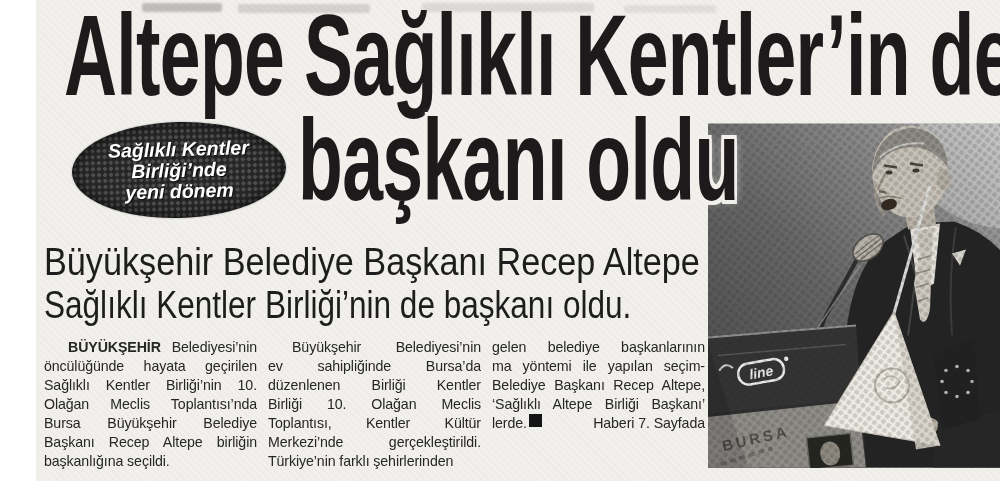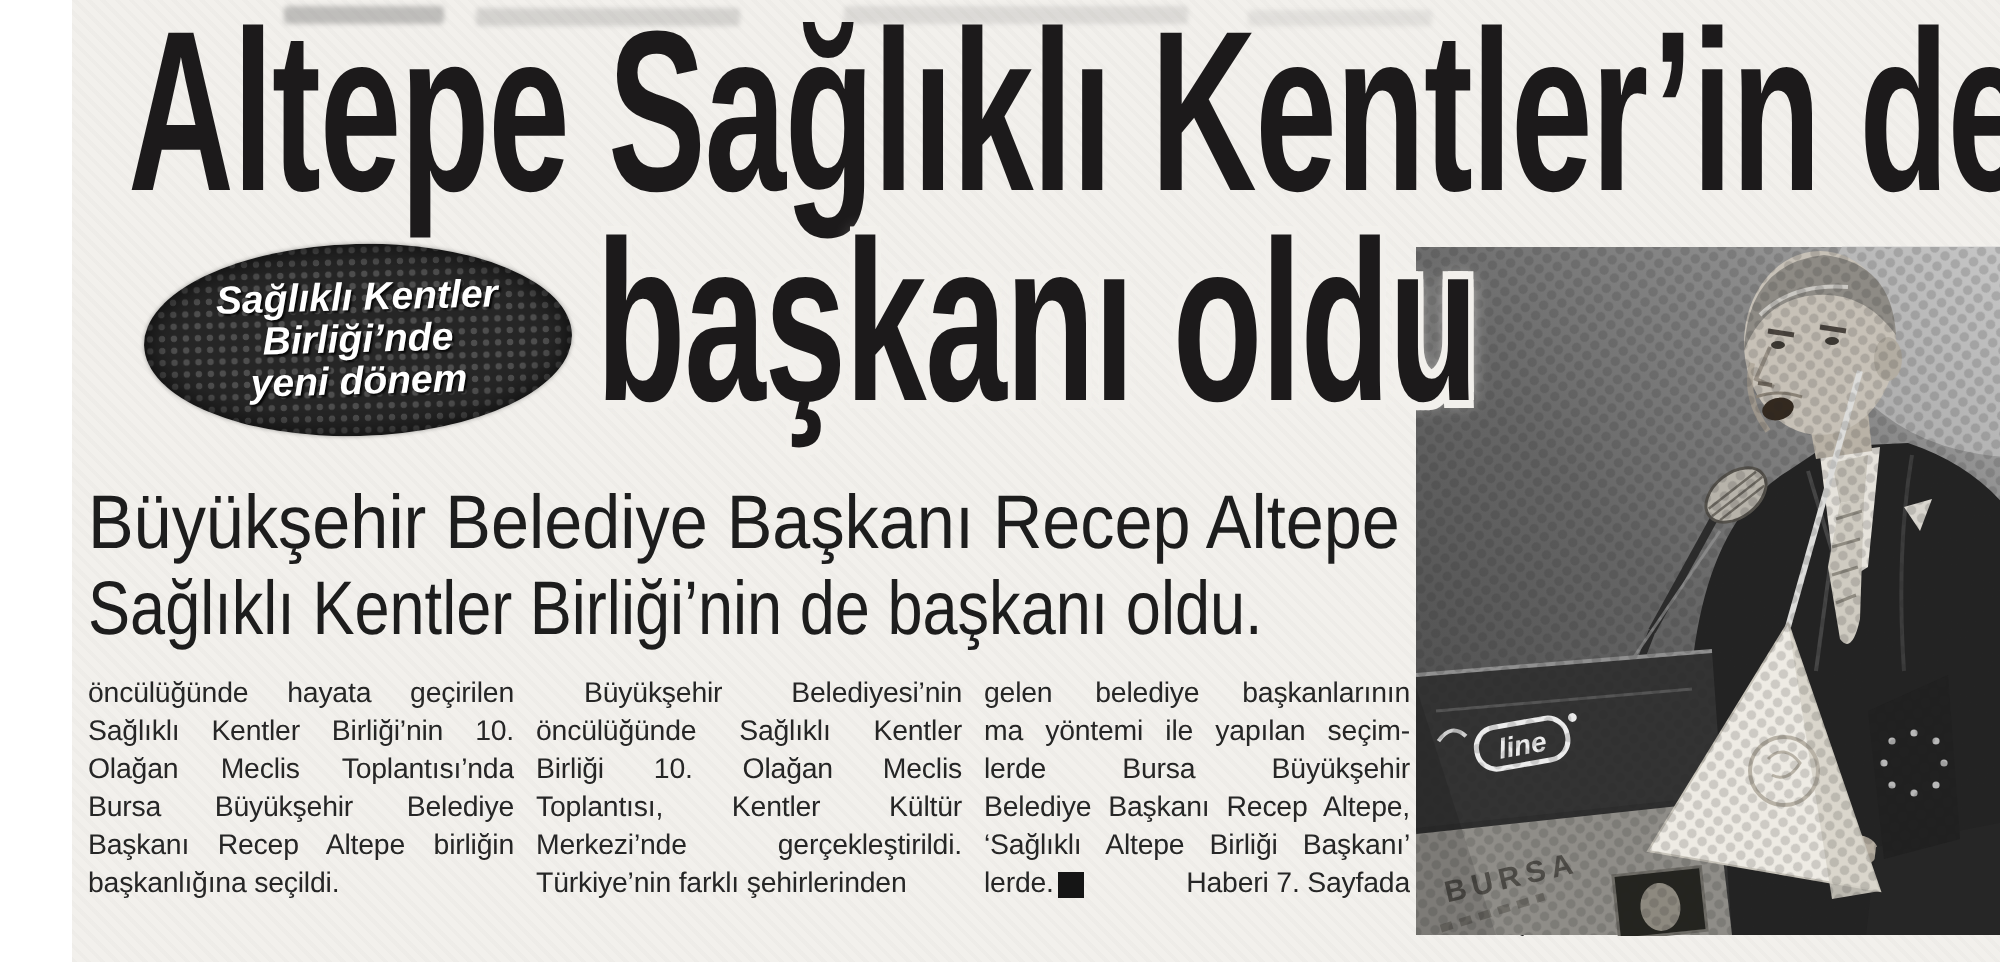--- a/index.html
+++ b/index.html
@@ -53,21 +53,21 @@
   .sub2{top:286px; font-size:38px; transform:scaleX(0.83);}
 
   
   .cols{position:absolute; left:8px; top:338px; width:662px; display:flex; gap:11px; z-index:2;}
   .col{width:213px; font-size:14.2px; line-height:19px; color:#262626; letter-spacing:-0.1px; overflow:hidden;}
   .bline{text-align:justify; text-align-last:justify;}
   .bline.first{text-indent:24px;}
   .bline.plain{text-align-last:left;}
   .lead{font-weight:700;}
   .lastline{display:flex; justify-content:space-between; align-items:center; text-align-last:left;}
-  .ref{display:inline-flex; align-items:center;gap:45px;}
+  .ref{display:inline-flex; gap:45px;}
   .sq{display:inline-block; width:13px; height:13px; background:#151515; margin-right:6px;}
 
   
   .photo{position:absolute; left:672px; top:123px; width:322px; height:345px; z-index:1;}
   .photo svg{display:block; width:100%; height:100%;}
 </style>
 </head>
 <body>
 
 <div class="page">
@@ -188,39 +188,40 @@
       <polygon points="0,344 0,220 40,344" fill="#000000" opacity="0.12"></polygon>
       <rect x="0" y="0" width="322" height="344" fill="url(#ht)" opacity="0.55"></rect>
     </svg>
   </div>
 
   <div class="sub sub1">Büyükşehir Belediye Başkanı Recep Altepe</div>
   <div class="sub sub2">Sağlıklı Kentler Birliği’nin de başkanı oldu.</div>
 
   <div class="cols">
     <div class="col">
+      <div class="bline first"><span class="lead">BÜYÜKŞEHİR</span> <span>Belediyesi’nin</span></div>
       <div class="bline">öncülüğünde hayata geçirilen</div>
       <div class="bline">Sağlıklı Kentler Birliği’nin 10.</div>
       <div class="bline">Olağan Meclis Toplantısı’nda</div>
       <div class="bline">Bursa Büyükşehir Belediye</div>
       <div class="bline">Başkanı Recep Altepe birliğin</div>
       <div class="bline plain">başkanlığına seçildi.</div>
     </div>
     <div class="col">
       <div class="bline first">Büyükşehir Belediyesi’nin</div>
-      <div class="bline">öncülüğünde Sağlıklı Kentler</div>
+      <div class="bline">ev sahipliğinde Bursa’da</div>
+      <div class="bline">düzenlenen Birliği Kentler</div>
       <div class="bline">Birliği 10. Olağan Meclis</div>
       <div class="bline">Toplantısı, Kentler Kültür</div>
       <div class="bline">Merkezi’nde gerçekleştirildi.</div>
       <div class="bline plain">Türkiye’nin farklı şehirlerinden</div>
     </div>
     <div class="col">
       <div class="bline">gelen belediye başkanlarının</div>
       <div class="bline">ma yöntemi ile yapılan seçim-</div>
-      <div class="bline">lerde Bursa Büyükşehir</div>
       <div class="bline">Belediye Başkanı Recep Altepe,</div>
       <div class="bline">‘Sağlıklı Altepe Birliği Başkanı’</div>
       <div class="bline lastline">
         <span>lerde.</span>
         <span class="ref">
           <span class="sq"></span>
           <span>Haberi 7. Sayfada</span>
         </span>
       </div>
     </div>

